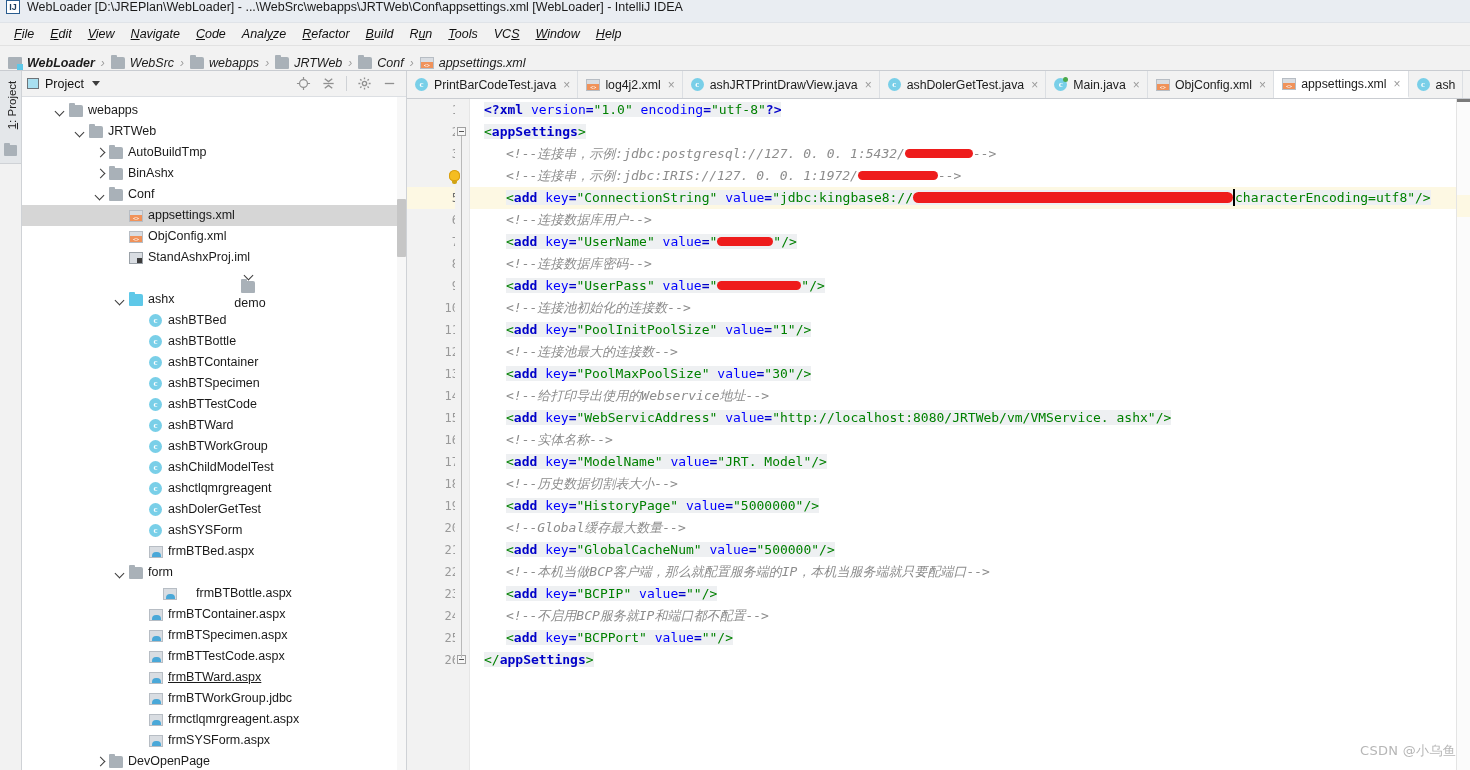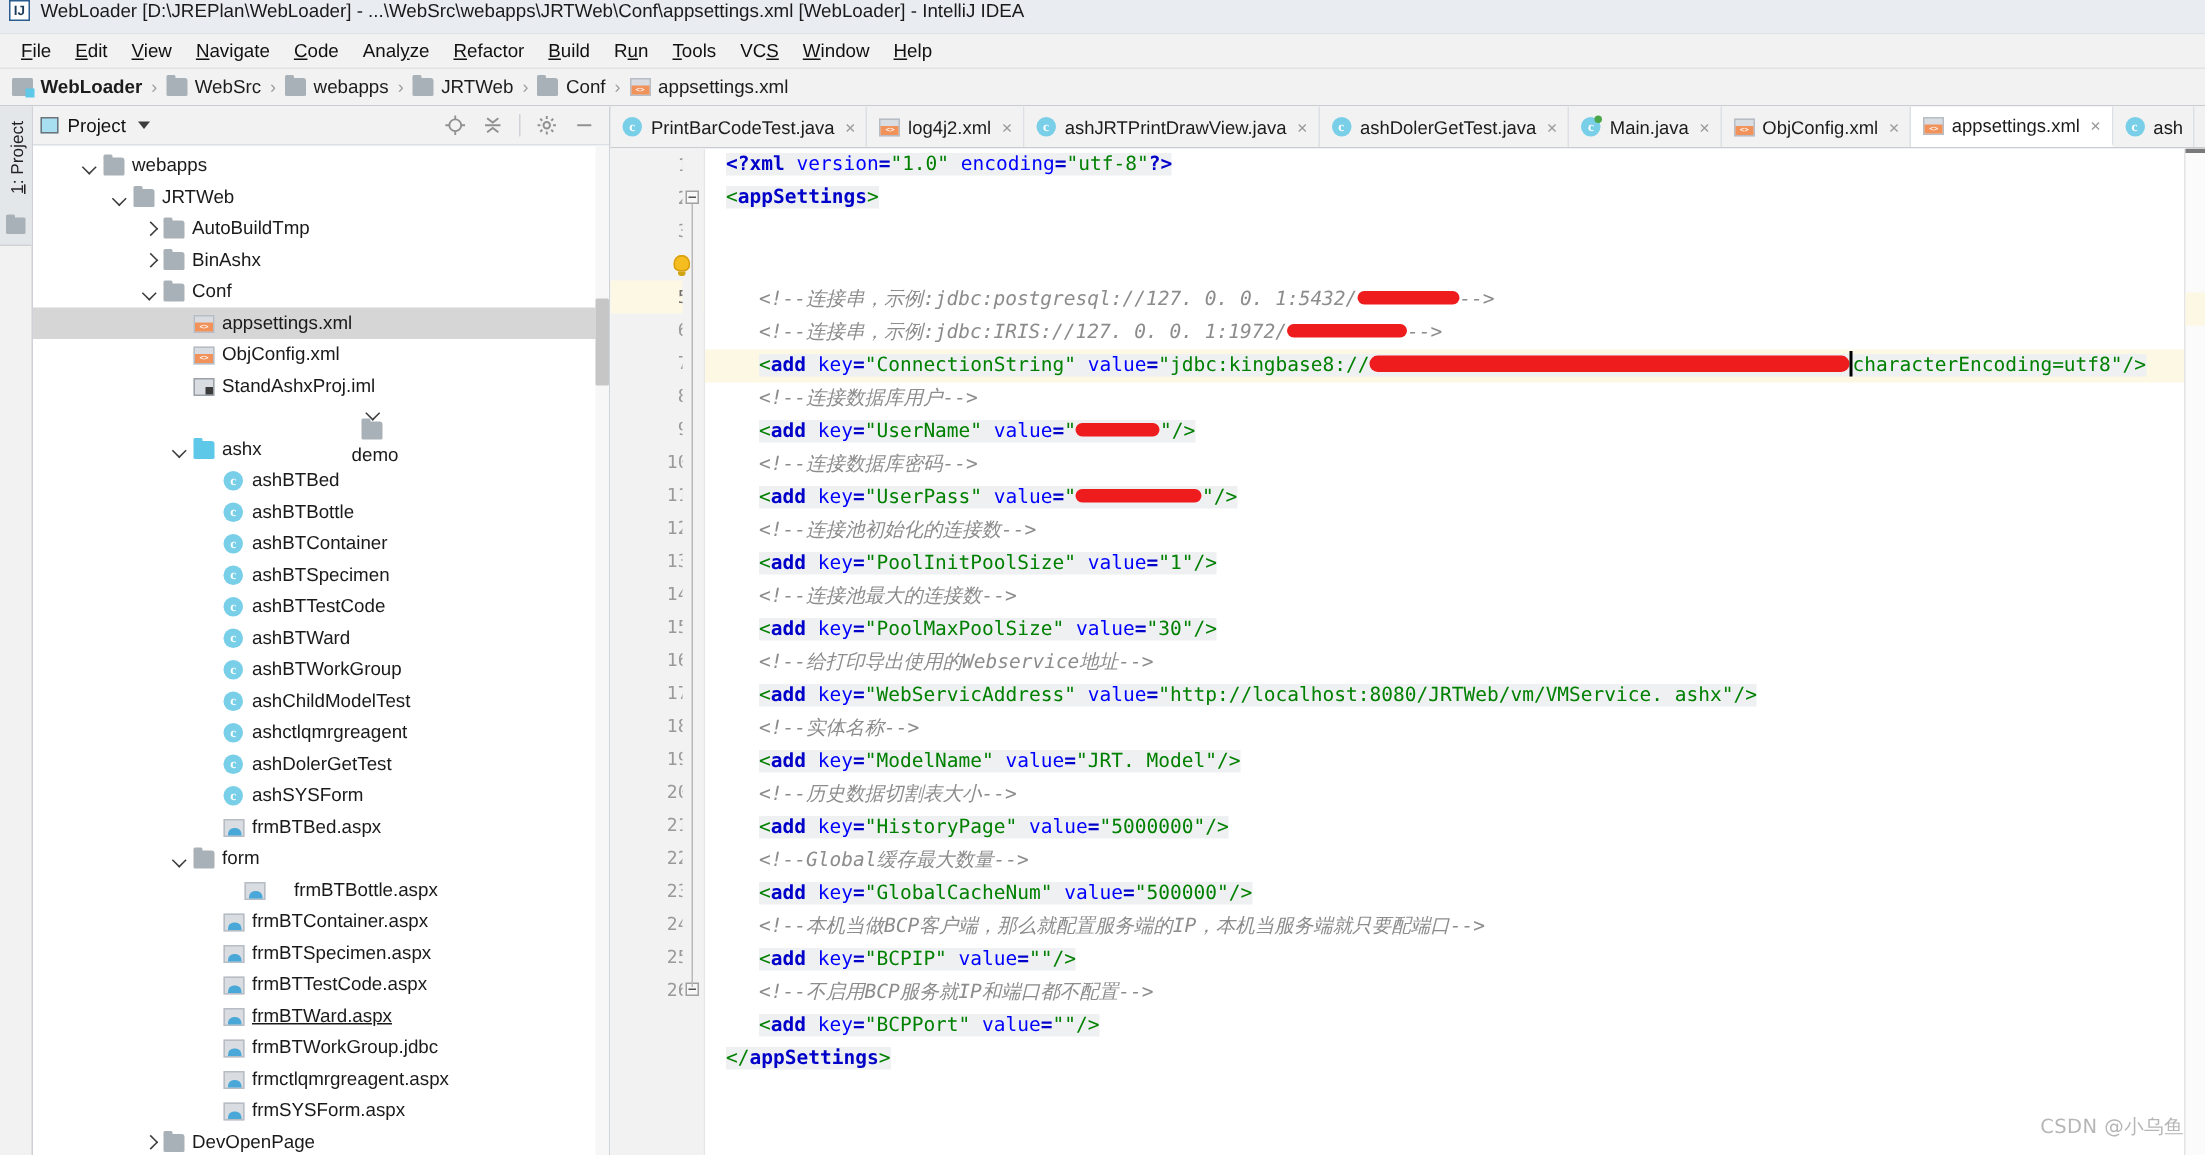--- a/index.html
+++ b/index.html
@@ -20,31 +20,31 @@
   }
   .ij-logo{
     width:14px;height:14px;margin-right:7px;background:#ffffff;
     border:1px solid #2a5d8f;display:flex;align-items:center;justify-content:center;
     font-size:9px;font-weight:bold;color:#1d3d5c;line-height:1;box-sizing:border-box;
   }
 
   
   .menubar{
     height:22px;background:#f2f2f2;display:flex;align-items:center;
-    padding-left:6px;border-bottom:1px solid #e2e2e2;
+    padding-left:6px;border-bottom:1px solid #e2e2e2;font-style:italic;
   }
   .menu-item{
     padding:2px 8px;font-size:12.5px;color:#111;cursor:default;white-space:nowrap;
   }
   .menu-item .mn{text-decoration:underline;}
 
   
   .navbar{
-    height:24px;background:#f2f2f2;display:flex;align-items:center;
-    padding-left:8px;border-bottom:1px solid #c9ccd1;
+    height:24px;background:#f2f2f2;display:flex;align-items:flex-end;
+    padding-left:8px;border-bottom:1px solid #c9ccd1;font-style:italic;
   }
   .crumb{display:flex;align-items:center;font-size:12.5px;color:#1c1c1c;}
   .crumb.bold{font-weight:bold;}
   .crumb-sep{color:#9b9b9b;margin:0 6px;font-size:12px;}
   .ico{width:14px;height:12px;margin-right:5px;display:inline-block;position:relative;flex:none;}
   .ico-folder{background:#a9b1b8;border-radius:1px 2px 1px 1px;}
   .ico-folder:before{content:"";position:absolute;left:0;top:-2px;width:6px;height:3px;background:#a9b1b8;border-radius:1px 1px 0 0;}
   .ico-folder-blue{background:#5ec8e8;border-radius:1px 2px 1px 1px;}
   .ico-folder-blue:before{content:"";position:absolute;left:0;top:-2px;width:6px;height:3px;background:#5ec8e8;border-radius:1px 1px 0 0;}
   .ico-module{background:#a9b1b8;border-radius:1px;}
@@ -530,21 +530,21 @@
             <div class="gnum">21</div>
             <div class="gnum">22</div>
             <div class="gnum">23</div>
             <div class="gnum">24</div>
             <div class="gnum">25</div>
             <div class="gnum">26</div>
           </div>
         <div class="code" id="code">
             <div class="cline" style="padding-left: 14px;"><span class="hl-bg"><span class="tk t-pi">&lt;?xml </span><span class="tk t-attr">version</span><span class="tk t-tag">=</span><span class="tk t-val">"1.0"</span><span class="tk "> </span><span class="tk t-attr">encoding</span><span class="tk t-tag">=</span><span class="tk t-val">"utf-8"</span><span class="tk t-pi">?&gt;</span></span></div>
             <div class="cline" style="padding-left: 14px;"><span class="hl-bg"><span class="tk t-punct">&lt;</span><span class="tk t-tag">appSettings</span><span class="tk t-punct">&gt;</span></span></div>
-            <div class="cline" style="padding-left: 36px; margin-top: 46px;"><span class=""><span class="tk t-comment">&lt;!--连接串，示例:jdbc:postgresql://127. 0. 0. 1:5432/</span><span class="redact" style="width: 68px;"></span><span class="tk t-comment">--&gt;</span></span></div>
+            <div class="cline" style="padding-left: 36px;"><span class=""><span class="tk t-comment">&lt;!--连接串，示例:jdbc:postgresql://127. 0. 0. 1:5432/</span><span class="redact" style="width: 68px;"></span><span class="tk t-comment">--&gt;</span></span></div>
             <div class="cline" style="padding-left: 36px;"><span class=""><span class="tk t-comment">&lt;!--连接串，示例:jdbc:IRIS://127. 0. 0. 1:1972/</span><span class="redact" style="width: 80px;"></span><span class="tk t-comment">--&gt;</span></span></div>
             <div class="cline cur" style="padding-left: 36px;"><span class="hl-bg"><span class="tk t-punct">&lt;</span><span class="tk t-tag">add </span><span class="tk t-attr">key</span><span class="tk t-tag">=</span><span class="tk t-val">"ConnectionString"</span><span class="tk "> </span><span class="tk t-attr">value</span><span class="tk t-tag">=</span><span class="tk t-val">"jdbc:kingbase8://</span><span class="redact r-thick" style="width: 320px;"></span><span class="caret-bar"></span><span class="tk t-val">characterEncoding=utf8"</span><span class="tk t-punct">/&gt;</span></span></div>
             <div class="cline" style="padding-left: 36px;"><span class=""><span class="tk t-comment">&lt;!--连接数据库用户--&gt;</span></span></div>
             <div class="cline" style="padding-left: 36px;"><span class="hl-bg"><span class="tk t-punct">&lt;</span><span class="tk t-tag">add </span><span class="tk t-attr">key</span><span class="tk t-tag">=</span><span class="tk t-val">"UserName"</span><span class="tk "> </span><span class="tk t-attr">value</span><span class="tk t-tag">=</span><span class="tk t-val">"</span><span class="redact" style="width: 56px;"></span><span class="tk t-val">"</span><span class="tk t-punct">/&gt;</span></span></div>
             <div class="cline" style="padding-left: 36px;"><span class=""><span class="tk t-comment">&lt;!--连接数据库密码--&gt;</span></span></div>
             <div class="cline" style="padding-left: 36px;"><span class="hl-bg"><span class="tk t-punct">&lt;</span><span class="tk t-tag">add </span><span class="tk t-attr">key</span><span class="tk t-tag">=</span><span class="tk t-val">"UserPass"</span><span class="tk "> </span><span class="tk t-attr">value</span><span class="tk t-tag">=</span><span class="tk t-val">"</span><span class="redact" style="width: 84px;"></span><span class="tk t-val">"</span><span class="tk t-punct">/&gt;</span></span></div>
             <div class="cline" style="padding-left: 36px;"><span class=""><span class="tk t-comment">&lt;!--连接池初始化的连接数--&gt;</span></span></div>
             <div class="cline" style="padding-left: 36px;"><span class="hl-bg"><span class="tk t-punct">&lt;</span><span class="tk t-tag">add </span><span class="tk t-attr">key</span><span class="tk t-tag">=</span><span class="tk t-val">"PoolInitPoolSize"</span><span class="tk "> </span><span class="tk t-attr">value</span><span class="tk t-tag">=</span><span class="tk t-val">"1"</span><span class="tk t-punct">/&gt;</span></span></div>
             <div class="cline" style="padding-left: 36px;"><span class=""><span class="tk t-comment">&lt;!--连接池最大的连接数--&gt;</span></span></div>
             <div class="cline" style="padding-left: 36px;"><span class="hl-bg"><span class="tk t-punct">&lt;</span><span class="tk t-tag">add </span><span class="tk t-attr">key</span><span class="tk t-tag">=</span><span class="tk t-val">"PoolMaxPoolSize"</span><span class="tk "> </span><span class="tk t-attr">value</span><span class="tk t-tag">=</span><span class="tk t-val">"30"</span><span class="tk t-punct">/&gt;</span></span></div>

